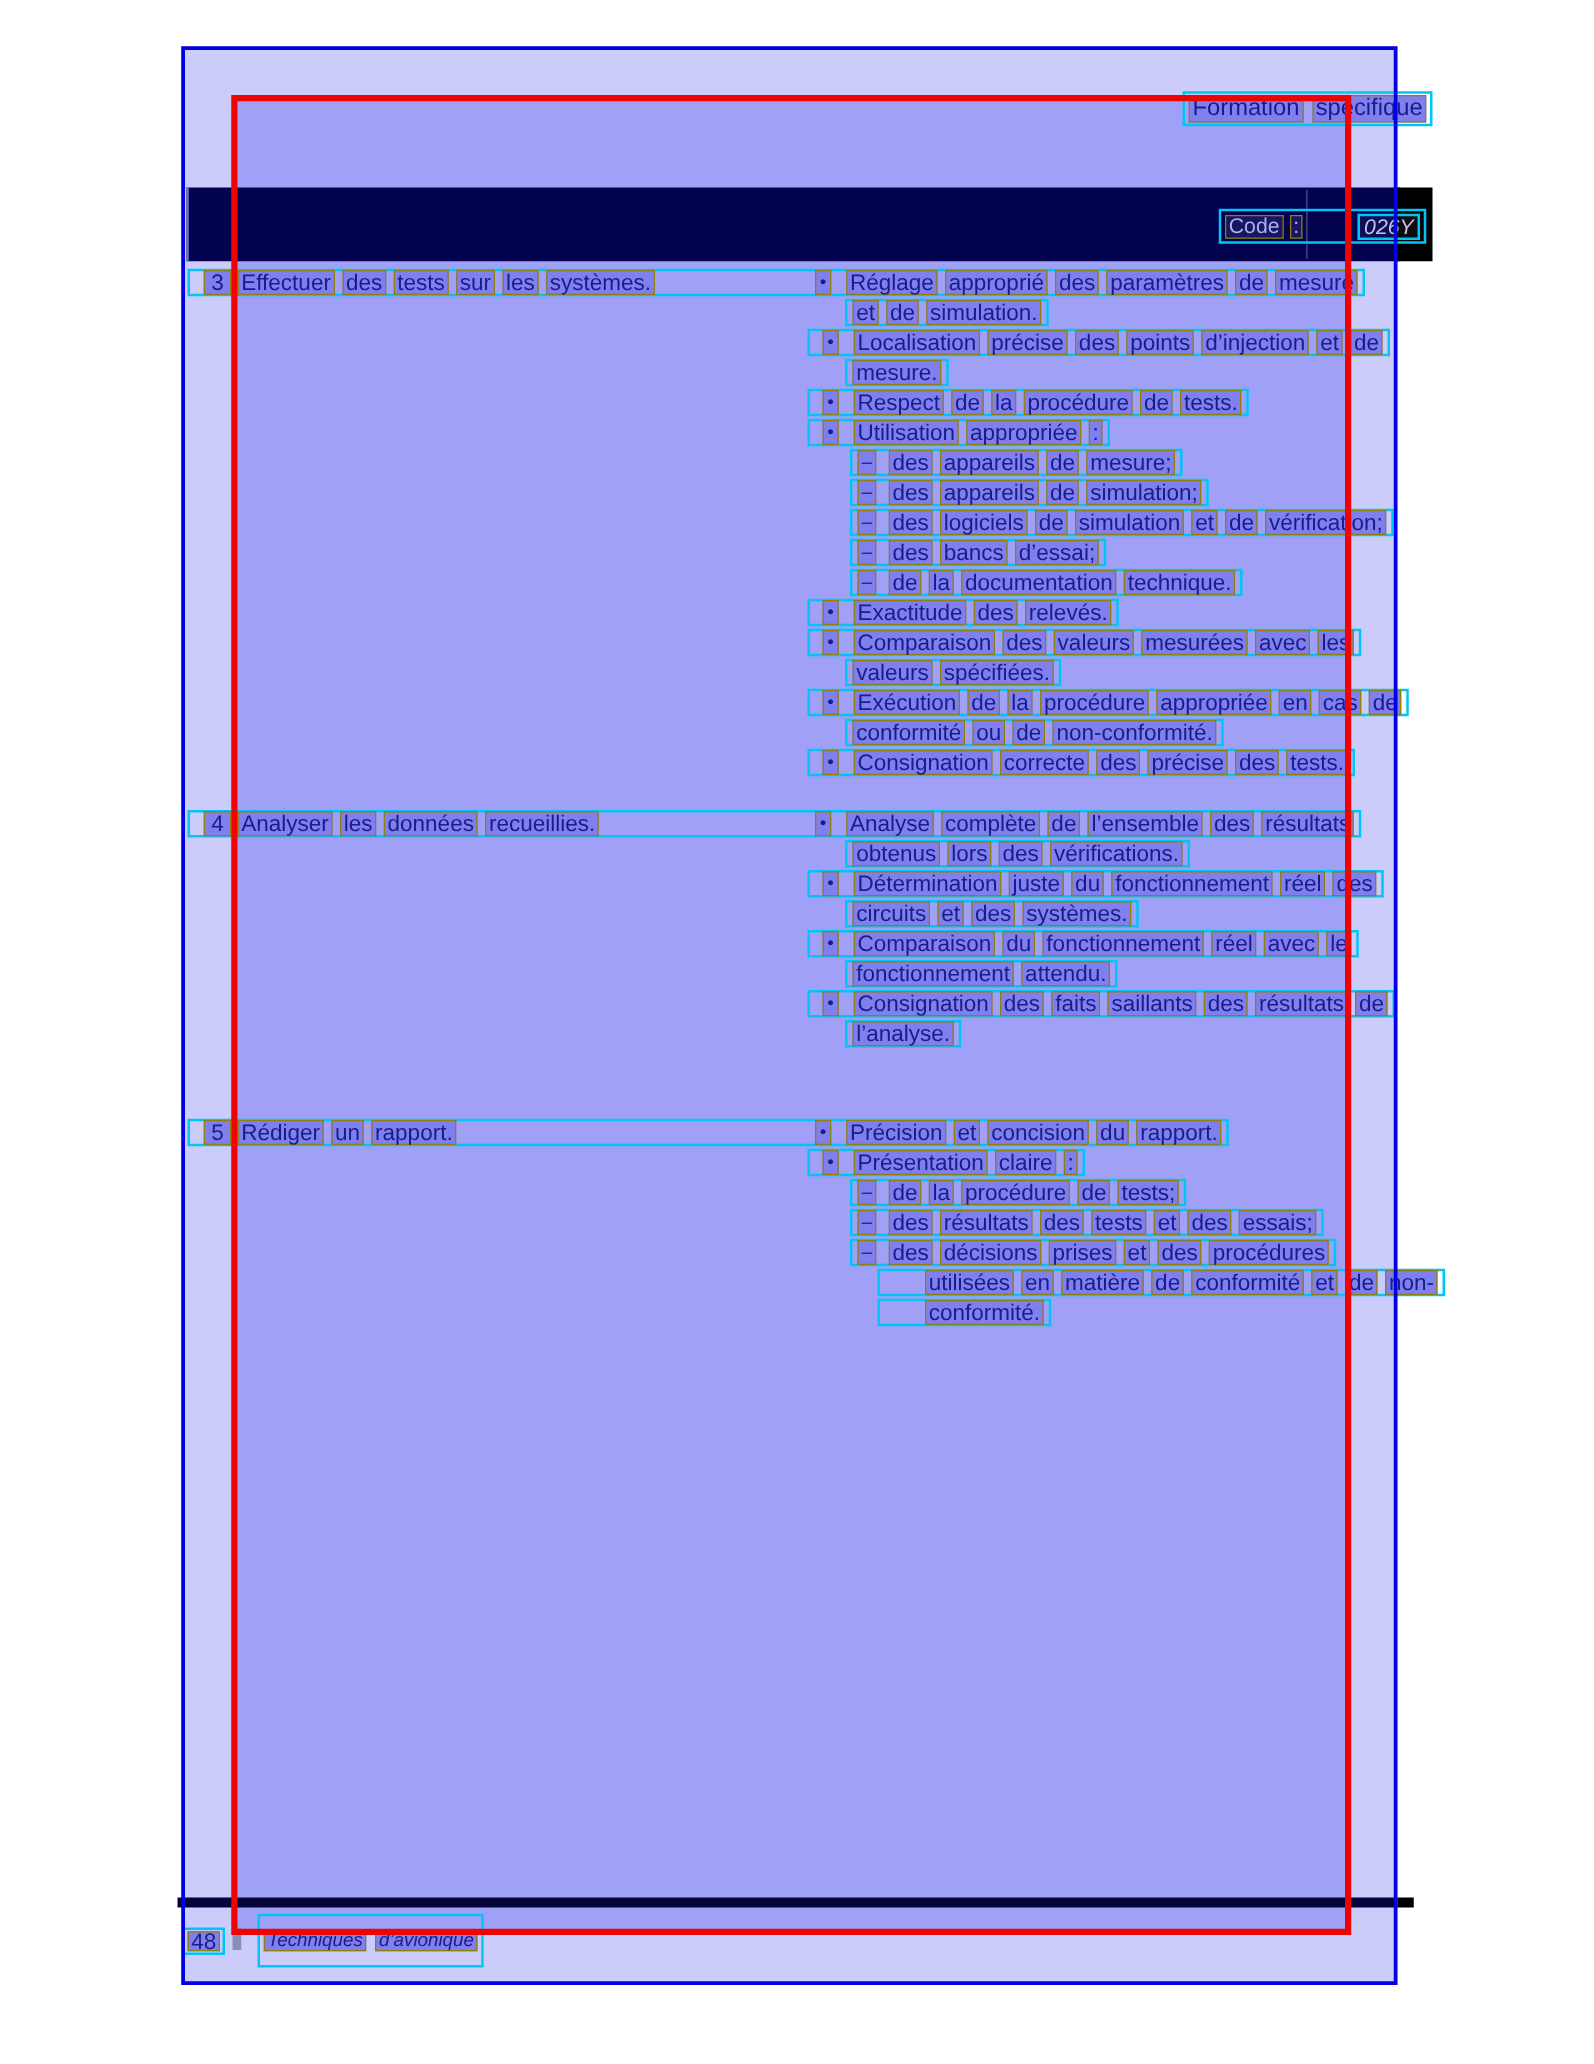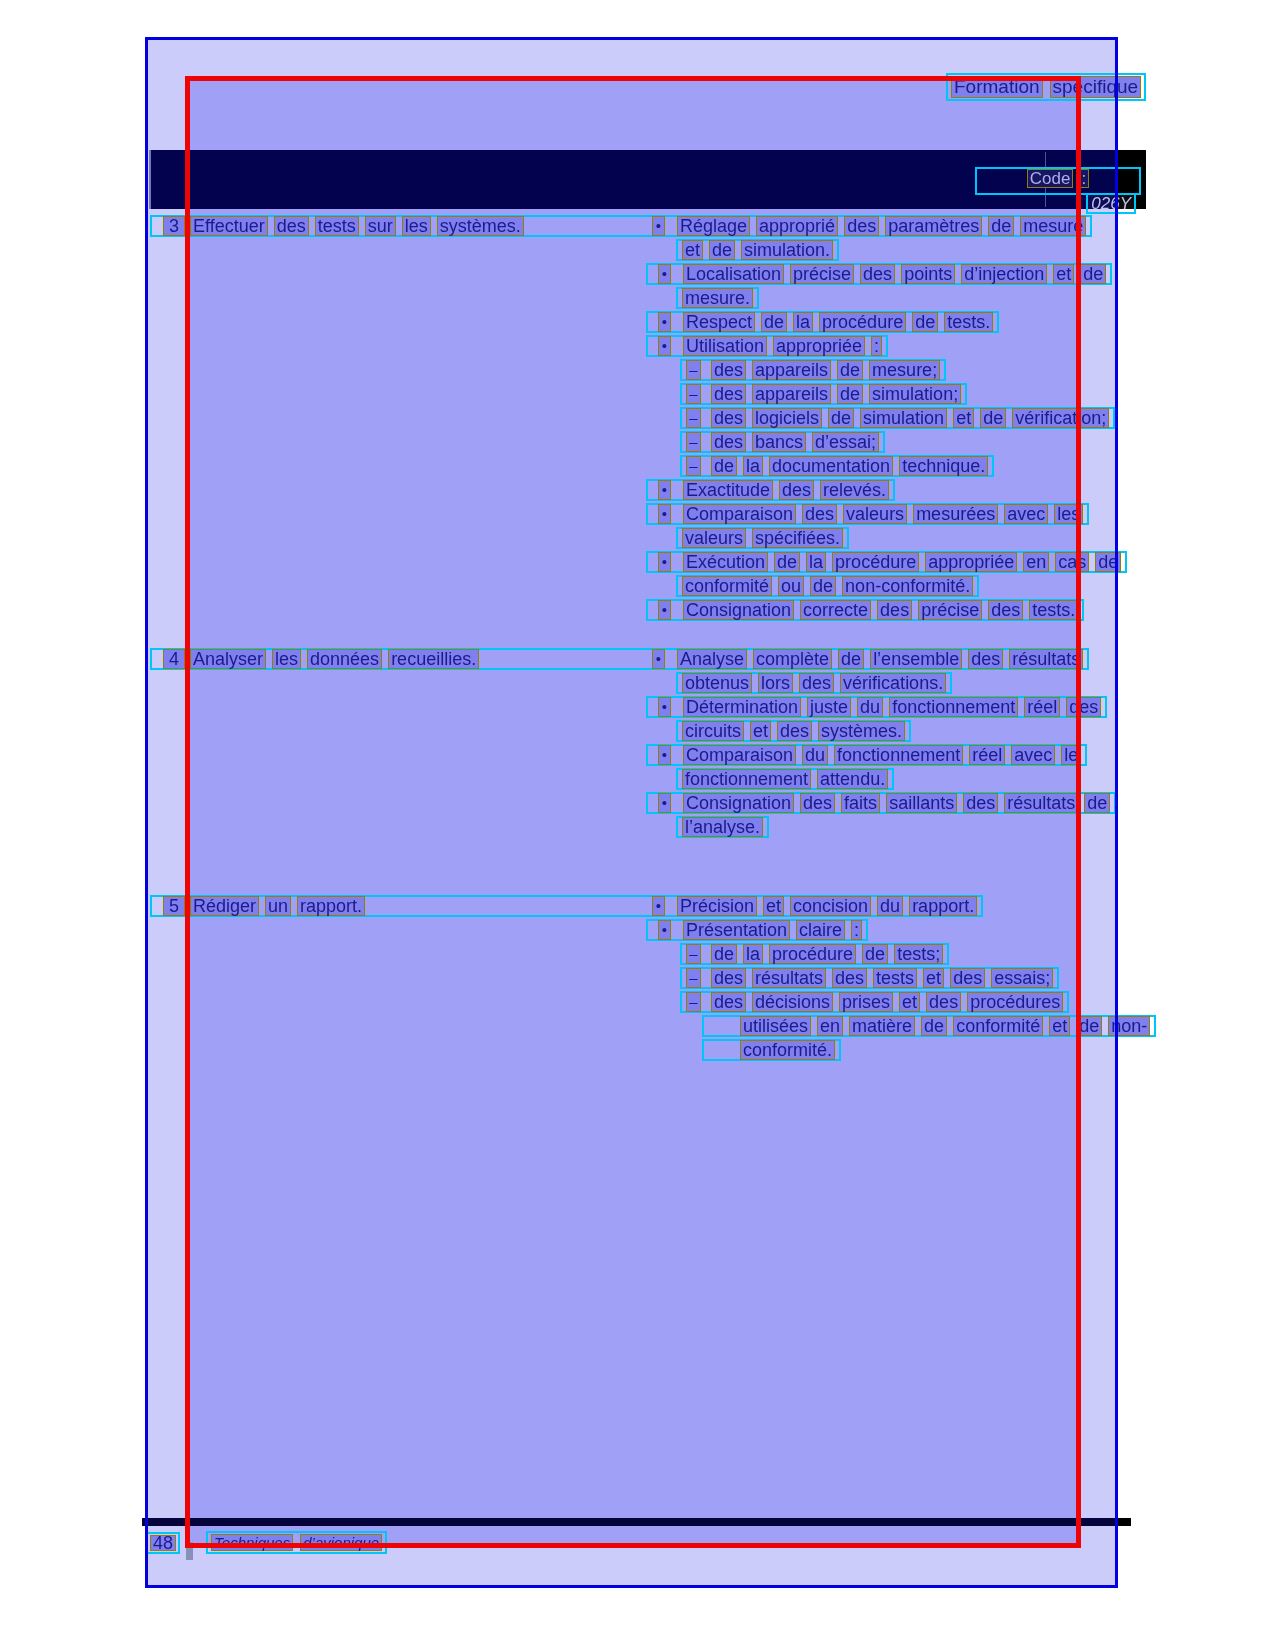--- a/index.html
+++ b/index.html
@@ -31,21 +31,21 @@
   
   .wbox{background:var(--wbg);border:1px solid var(--wbr);color:var(--txt);
         font-size:18px;line-height:18px;height:20px;padding:0 2px;
         display:flex;align-items:center;white-space:nowrap;box-sizing:border-box;}
 
   .formation{left:926px;top:73px;display:flex;align-items:center;gap:7px;
              padding:1px 3px;z-index:3;position:absolute;margin-left:20px;}
   .formation .wbox{font-size:19px;height:22px;}
 
   .code-line{left:975px;top:167px;width:166px;height:28px;display:flex;align-items:center;
-             padding:0 3px;gap:5px;z-index:3;position:absolute;flex-direction:column;}
+             padding:0 3px;gap:5px;z-index:3;position:absolute;}
   .code-line .wbox{background:#161663;color:var(--bartxt);font-size:17px;height:19px;}
   .code-value{margin-left:auto;border:2px solid var(--cyan);color:#c2c2ee;font-size:17px;
               line-height:17px;padding:0 3px;height:21px;display:flex;align-items:center;
               box-sizing:border-box;background:rgba(255,255,255,0.05);font-style:italic;}
 
   .rows{left:150px;top:215px;width:930px;z-index:3;position:absolute;}
   .trow{display:block;}
   #rows .trow:nth-child(2){margin-top:27px;}
   #rows .trow:nth-child(3){margin-top:57px;}
   .tline{display:flex;align-items:center;border:2px solid var(--cyan);width:fit-content;
@@ -62,21 +62,21 @@
   .sub.cont .linewords{margin-left:0;}
   .sub.dash{margin-left:530px;padding-left:4px;}
   .sub.dash .linewords{margin-left:10px;}
   .sub.dashcont{margin-left:552px;padding-left:4px;}
   .sub.dashcont .linewords{margin-left:0;padding-left:32px;}
 
   .footer-line{left:146px;top:1531px;display:flex;align-items:center;gap:26px;
                z-index:3;position:absolute;}
   .num48{padding:1px 2px;display:flex;}
   .num48 .wbox{font-size:18px;height:16px;}
-  .foot-label{padding:1px 3px;display:flex;gap:7px;}
+  .foot-label{padding:11px 3px;display:flex;gap:7px;}
   .foot-label .wbox{font-size:15px;height:17px;font-style:italic;}
 </style>
 </head>
 <body>
 
 <div class="canvas">
   <div class="abs page-bg"></div>
   <div class="abs content-bg"></div>
   <div class="abs header-bar"></div>
   <div class="abs header-bar-tail"></div>

